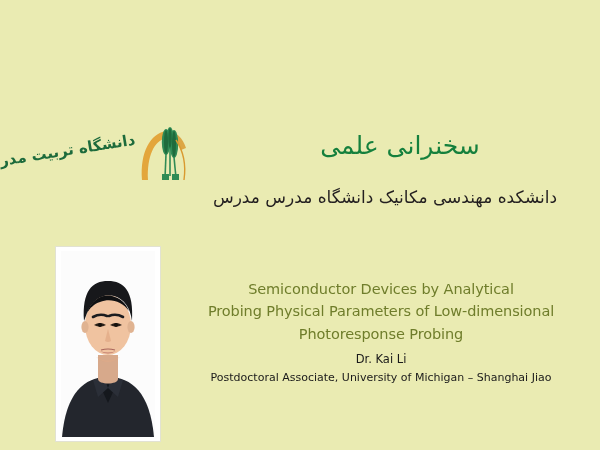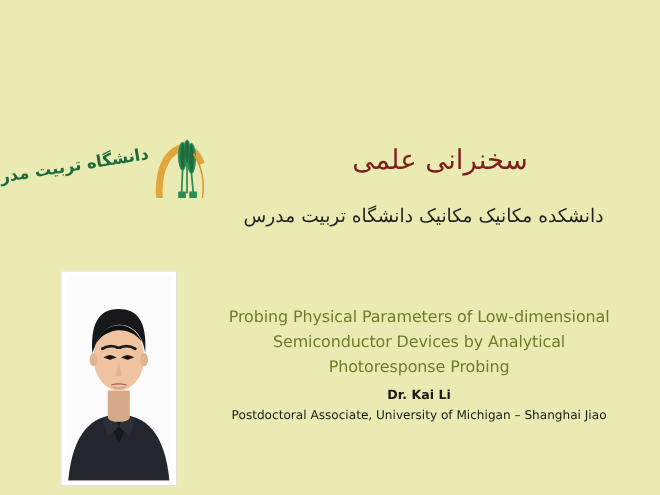--- a/index.html
+++ b/index.html
@@ -54,21 +54,21 @@
   }
 
   
   .fa-title {
     position: absolute;
     left: 200px;
     top: 130px;
     width: 400px;
     text-align: center;
     direction: rtl;
-    color: #7f1d1d;
+    color: #15803d;
     font-family: "DejaVu Sans", sans-serif;
     font-size: 25px;
     line-height: 1.25;
     white-space: nowrap;
   }
   .fa-sub {
     position: absolute;
     left: 170px;
     top: 186px;
     width: 430px;
@@ -114,21 +114,21 @@
     font-family: "DejaVu Sans", sans-serif;
     font-size: 14.5px;
     line-height: 1.55;
     letter-spacing: -0.1px;
   }
   .en-speaker {
     margin-top: 6px;
     color: #1a1a1a;
     font-family: "DejaVu Sans", sans-serif;
     font-size: 11.5px;
-    font-weight: bold;
+    font-weight: normal;
     line-height: 1.5;
   }
   .en-affil {
     color: #1a1a1a;
     font-family: "DejaVu Sans", sans-serif;
     font-size: 11px;
     line-height: 1.55;
   }
   .en-clipped {
     color: #1a1a1a;
@@ -176,21 +176,21 @@
           <path d="M36 56 h7 v6 h-7 z"></path>
         </g>
 
         <path d="M40 22 C48 34 50 48 48 62" stroke="#d99a30" stroke-width="1.4" fill="none"></path>
       </svg>
     </div>
   </div>
 
   <div class="fa-title">سخنرانی علمی</div>
 
-  <div class="fa-sub">دانشکده مکانیک مکانیک دانشگاه تربیت مدرس</div>
+  <div class="fa-sub">دانشکده مهندسی مکانیک دانشگاه مدرس مدرس</div>
 
   <div class="portrait-frame">
     <div class="portrait-inner">
       <svg viewBox="0 0 96 186" width="100%" height="100%" preserveAspectRatio="xMidYMid slice" aria-hidden="true">
         <rect x="0" y="0" width="96" height="186" fill="#fcfcfc"></rect>
 
         <path d="M2 186 C6 142 24 126 48 126 C72 126 90 142 94 186 Z" fill="#23262d"></path>
 
         <path d="M37 128 L48 152 L59 128 L52 124 L48 134 L44 124 Z" fill="#15181d"></path>
         <path d="M33 129 L44 126 L48 137 L38 146 Z" fill="#2b2f38"></path>
@@ -220,22 +220,22 @@
         <path d="M41 99 q7 -2 14 0" stroke="#a9645a" stroke-width="1.1" fill="none"></path>
 
         <path d="M36 106 q12 7 24 0 q-12 10 -24 0 z" fill="#e2ab87" opacity="0.45"></path>
       </svg>
     </div>
   </div>
 
   <div class="en-col">
 
     <div class="en-title">
+      <div>Semiconductor Devices by Analytical</div>
       <div>Probing Physical Parameters of Low-dimensional</div>
-      <div>Semiconductor Devices by Analytical</div>
       <div>Photoresponse Probing</div>
     </div>
 
     <div class="en-speaker">Dr. Kai Li</div>
 
     <div class="en-affil">
       <div>Postdoctoral Associate, University of Michigan – Shanghai Jiao</div>
     </div>
 
     <div class="en-clipped">​</div>

